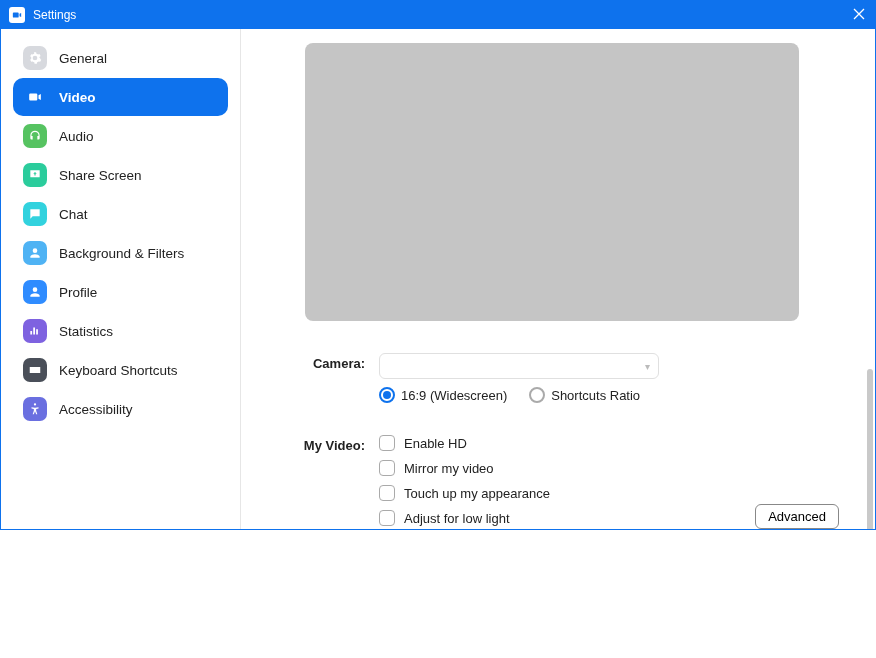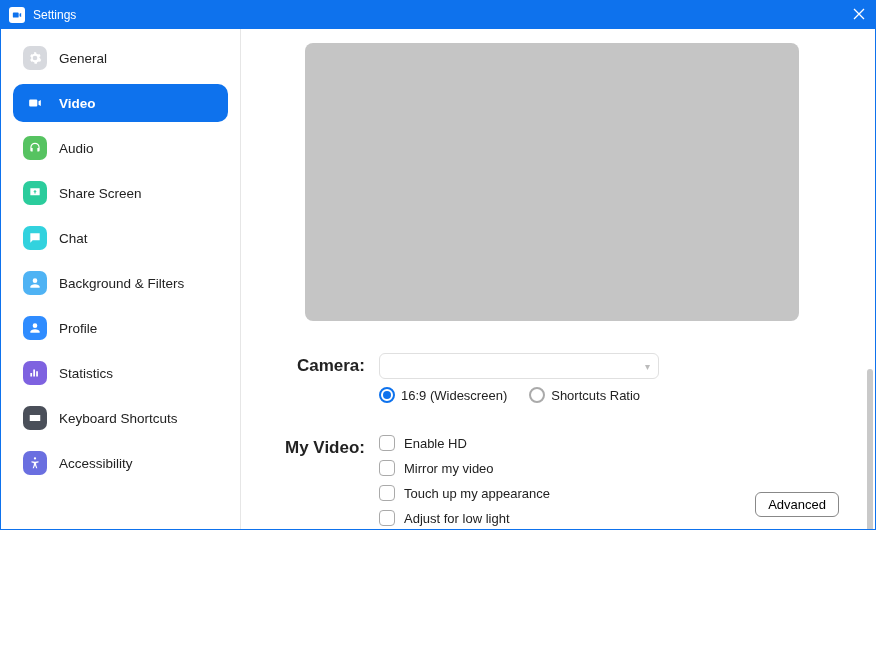--- a/index.html
+++ b/index.html
@@ -5,57 +5,57 @@
     * { box-sizing: border-box; margin: 0; padding: 0; }
     body { font-family: -apple-system, BlinkMacSystemFont, "Segoe UI", Arial, sans-serif; font-size: 13px; color: #222; background: #fff; }
     .window { width: 876px; height: 530px; border: 1px solid #0e72ed; display: flex; flex-direction: column; position: relative; }
     .titlebar { height: 28px; background: #0e72ed; display: flex; align-items: center; padding: 0 8px; color: #fff; position: relative; }
     .titlebar .appicon { width: 16px; height: 16px; background: #fff; border-radius: 3px; margin-right: 8px; display: flex; align-items: center; justify-content: center; }
     .titlebar .appicon svg { width: 10px; height: 10px; }
     .titlebar .title { font-size: 12px; }
     .titlebar .close { position: absolute; right: 8px; top: 5px; width: 16px; height: 16px; display: flex; align-items: center; justify-content: center; cursor: pointer; color: #fff; }
     .content { flex: 1; display: flex; overflow: hidden; background: #f9f9fa; }
     .sidebar { width: 240px; background: #fff; border-right: 1px solid #e6e6e6; padding: 10px 12px; }
-    .nav-item { display: flex; align-items: center; height: 38px; padding: 0 10px; border-radius: 10px; cursor: pointer; margin-bottom: 7px; text-align: center; }
+    .nav-item { display: flex; align-items: center; height: 38px; padding: 0 10px; border-radius: 10px; cursor: pointer; margin-bottom: 1px; text-align: center; }
     .nav-item.active { background: #0e72ed; color: #fff; }
     .nav-item.active .nav-label { color: #fff; font-weight: 700; }
     .nav-item.active .icon-wrap svg { fill: #fff; }
     .icon-wrap { width: 24px; height: 24px; border-radius: 7px; margin-right: 12px; display: flex; align-items: center; justify-content: center; flex-shrink: 0; }
     .icon-wrap svg { width: 14px; height: 14px; fill: #fff; }
     .bg-gray { background: #d7d9de; }
     .bg-green { background: #56c361; }
     .bg-teal { background: #2bcc9c; }
     .bg-cyan { background: #32d2de; }
     .bg-lightblue { background: #4fb3f4; }
     .bg-blue { background: #2f8cff; }
     .bg-purple { background: #7e62e0; }
     .bg-darkgray { background: #4a4f59; }
     .bg-indigo { background: #6a6fe0; }
     .nav-label { font-size: 13.5px; color: #222; }
     .main { flex: 1; position: relative; overflow: hidden; background: #fff; }
     .main-inner { padding: 14px 44px 0 30px; }
     .preview { width: 494px; height: 278px; background: #c5c5c5; border-radius: 8px; margin-left: auto; margin-right: 32px; margin-top: 0; }
     .form-section { margin-top: 32px; }
     .form-row { display: flex; align-items: flex-start; margin-bottom: 6px; }
-    .form-label { width: 108px; text-align: right; padding-right: 14px; font-weight: 700; font-size: 17px; padding-top: 3px; }
+    .form-label { width: 108px; text-align: right; padding-right: 14px; font-weight: 700; font-size: 13px; padding-top: 3px; }
     .form-controls { flex: 1; }
     .camera-select { width: 280px; height: 26px; border: 1px solid #e0e0e0; border-radius: 6px; background: #fff; display: flex; align-items: center; justify-content: flex-end; padding: 0 8px; margin-bottom: 8px; }
     .camera-select .caret { color: #bbb; font-size: 10px; }
     .radio-row, .check-row { display: flex; align-items: center; margin-bottom: 9px; font-size: 13px; }
     .radio-group { display: flex; gap: 22px; }
     .radio-item { display: flex; align-items: center; gap: 6px; cursor: pointer; }
     .radio-outer { width: 16px; height: 16px; border: 2px solid #aaa; border-radius: 50%; display: flex; align-items: center; justify-content: center; }
     .radio-item.checked .radio-outer { border-color: #0e72ed; }
     .radio-inner { width: 8px; height: 8px; background: #0e72ed; border-radius: 50%; display: none; }
     .radio-item.checked .radio-inner { display: block; }
     .checkbox { width: 16px; height: 16px; border: 1.5px solid #aaa; border-radius: 4px; margin-right: 9px; display: flex; align-items: center; justify-content: center; flex-shrink: 0; }
     .checkbox.checked { background: #0e72ed; border-color: #0e72ed; }
     .checkbox.checked::after { content: '✓'; color: #fff; font-size: 11px; font-weight: bold; }
     .scrollbar { position: absolute; right: 2px; top: 340px; width: 6px; height: 200px; background: #c9c9c9; border-radius: 3px; }
-    .advanced-btn { position: absolute; right: 36px; bottom: 12px; padding: 4px 12px; border: 1px solid #888; border-radius: 6px; background: #fff; font-size: 13px; cursor: pointer; }
+    .advanced-btn { position: absolute; right: 36px; bottom: 0; padding: 4px 12px; border: 1px solid #888; border-radius: 6px; background: #fff; font-size: 13px; cursor: pointer; }
     .partial-check { width: 16px; height: 16px; background: #0e72ed; border-radius: 4px; margin-right: 9px; flex-shrink: 0; }
     .truncated-row { display: flex; align-items: center; overflow: hidden; height: 8px; margin-top: 2px; }
   </style>
 </head>
 <body>
 
 <div class="window">
   <div class="titlebar">
     <div class="appicon">
       <svg viewBox="0 0 24 24">

